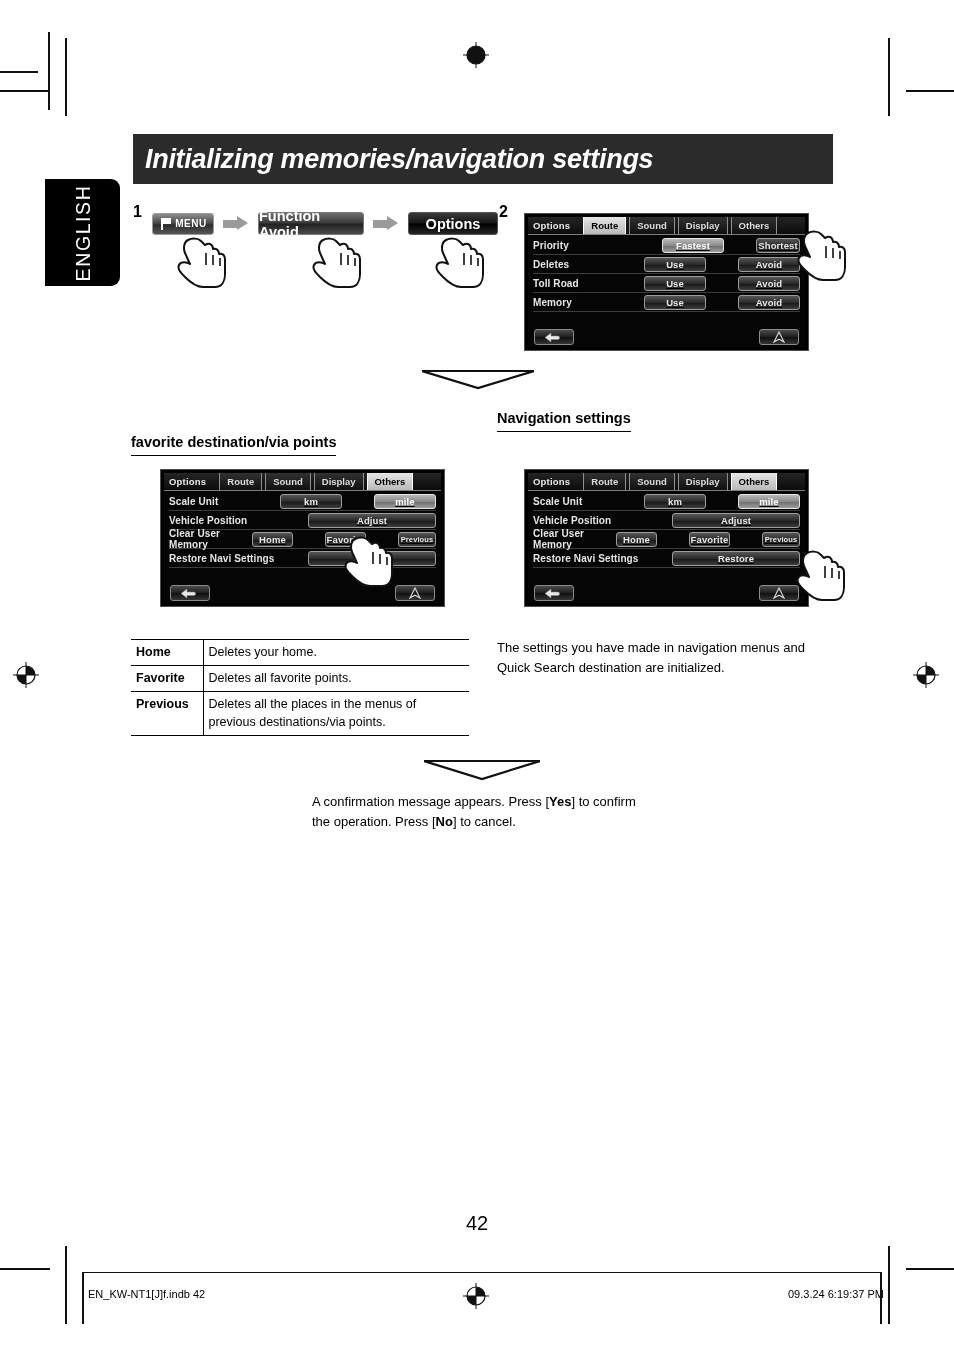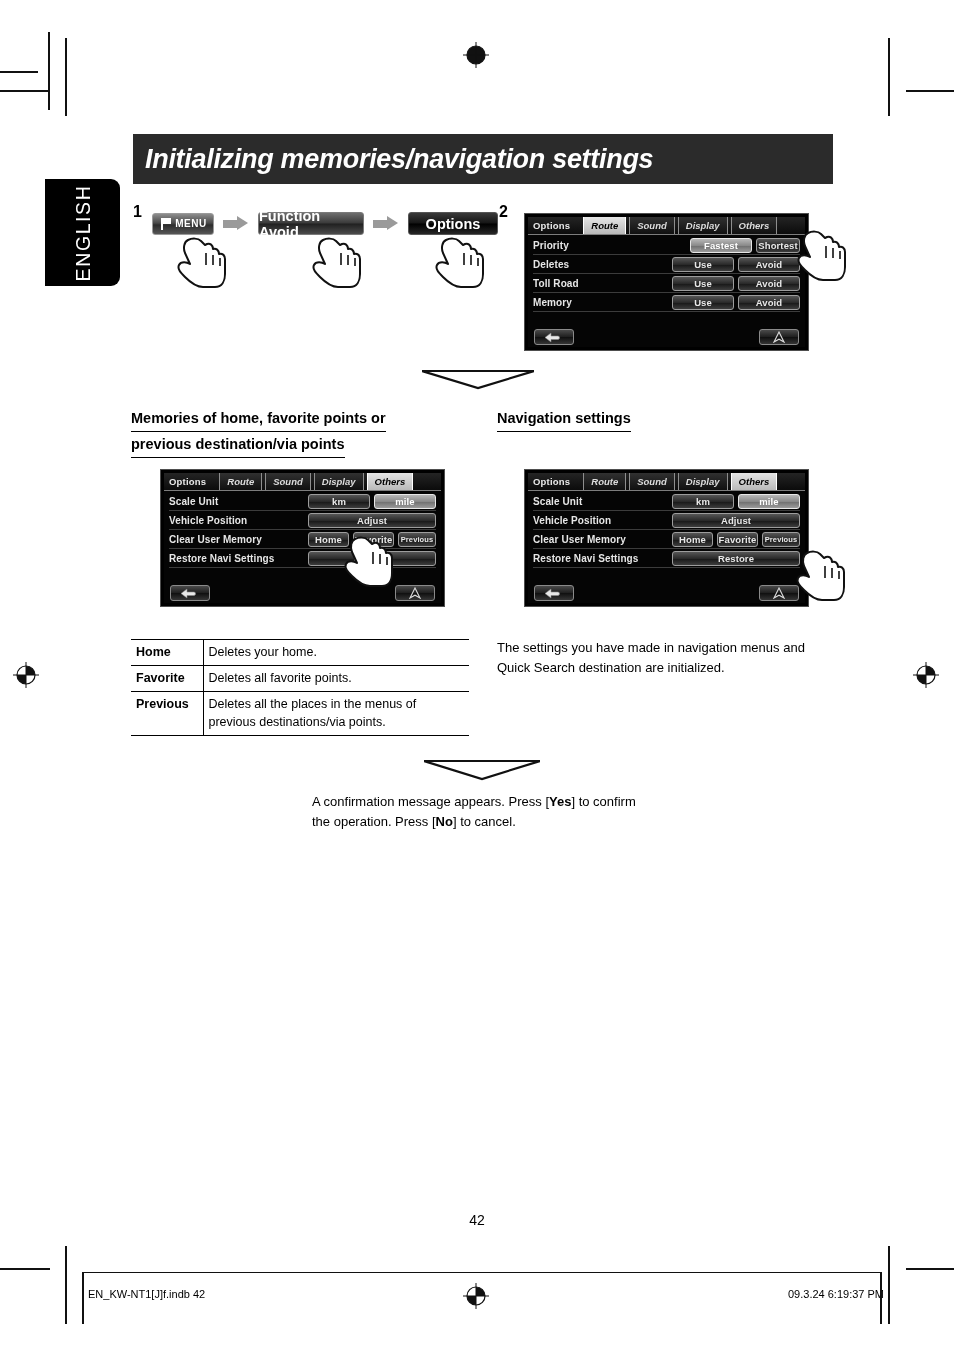--- a/index.html
+++ b/index.html
@@ -149,43 +149,43 @@
   }
   .dev-tab {
     color: #dcdcdc; font-size: 9.5px; font-weight: bold;
     padding: 8px 7px 2px;
     margin-left: 3px;
     background: linear-gradient(#3a3a3a, #101010);
     border: 1px solid #8e8e8e;
     border-bottom: none;
     border-radius: 5px 5px 0 0;
     line-height: 12px;
-    font-style: italic;
   }
   .dev-tab.active {
     background: linear-gradient(#f2f2f2, #b9b9b9);
     color: #000;
     border-color: #fff;
   }
-  .dev-rows { padding: 1px 5px 13px 5px; }
+  .dev-rows { padding: 1px 5px 13px 5px; text-decoration: underline; }
   .dev-row {
     display: flex; align-items: center;
     height: 19px;
     border-bottom: 1px solid #3c3c3c;
   }
   .dev-label { color: #e6e6e6; font-size: 10px; font-weight: bold; flex: 1 1 auto; letter-spacing: 0.1px; }
   .dev-btns { display: flex; gap: 4px; flex: 0 0 auto; }
   .dev-btn {
     color: #e8e8e8; font-size: 9.5px; font-weight: bold;
     background: linear-gradient(#565656, #2a2a2a 50%, #171717 52%, #3d3d3d);
     border: 1px solid #9d9d9d;
     border-radius: 3px;
     height: 15px;
     display: flex; align-items: center; justify-content: center;
     letter-spacing: 0.1px;
+    margin-left: 28px;
   }
   .dev-btn.lit {
     background: linear-gradient(#b8b8b8, #8a8a8a 50%, #6e6e6e 52%, #9c9c9c);
     color: #fff;
     border-color: #e8e8e8;
   }
   .dev-btn.small { font-size: 7.5px; }
   .dev-foot {
     position: absolute; left: 0; right: 0; bottom: 2px;
     display: flex; justify-content: space-between;
@@ -238,21 +238,21 @@
   .tbl tr:first-child { border-top: 1.8px solid #000; }
   .tbl tr:last-child { border-bottom: 1.8px solid #000; }
   .tbl td { padding: 3px 5px 4px; vertical-align: top; line-height: 18px; }
   .tbl td.k { width: 72px; font-weight: bold; border-right: 1px solid #000; }
 
   
   .pageno {
     position: absolute;
     left: 0; right: 0; top: 1212px;
     text-align: center;
-    font-size: 14px;
+    font-size: 20px;
     color: #000;
     font-family: "Liberation Sans", sans-serif;
   }
 
   
   .footer-rule { position: absolute; left: 82px; top: 1272px; width: 800px; height: 1px; background: #111; }
   .footer-left {
     position: absolute; left: 88px; top: 1288px;
     font-size: 11px; color: #000;
     font-family: "Liberation Sans", sans-serif;
@@ -429,22 +429,22 @@
     </svg>
 </div>
 
 <div class="chev" style="left:422px; top:370px;">
   <svg width="112" height="20" viewBox="0 0 112 20">
       <path d="M0 1 L112 1 L56 18 Z" fill="#fff" stroke="#111" stroke-width="2.2" stroke-linejoin="miter"></path>
     </svg>
 </div>
 
 <div class="sec-head" style="left:131px; top:406px; width:330px;">
-  <span>Memories of home, favorite points or</span><br>
-  <span>previous destination/via points</span>
+  <br>
+  <span>favorite destination/via points</span>
 </div>
 
 <div class="sec-head" style="left:497px; top:406px;">
   <span>Navigation settings</span>
 </div>
 
 <div class="device" style="left:160px; top:469px; width:285px; height:138px;">
   <div class="dev-inner">
     <div class="dev-tabs">
       <div class="dev-title">Options</div>

